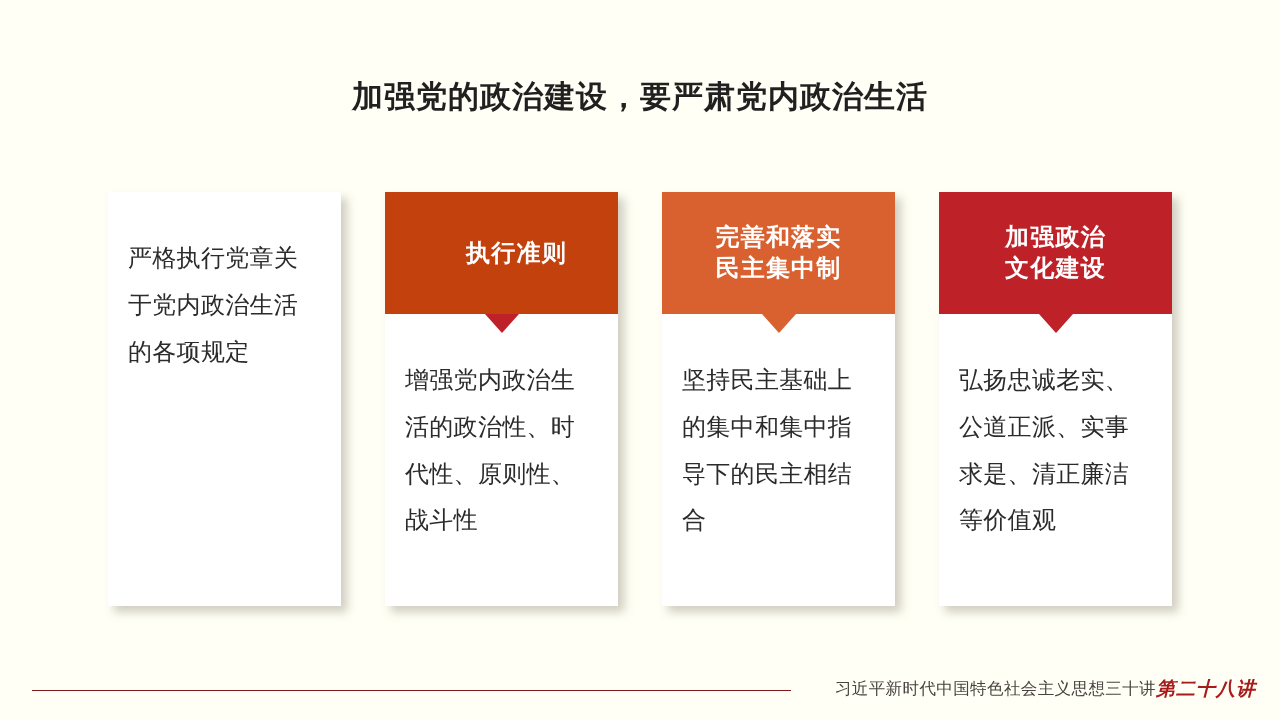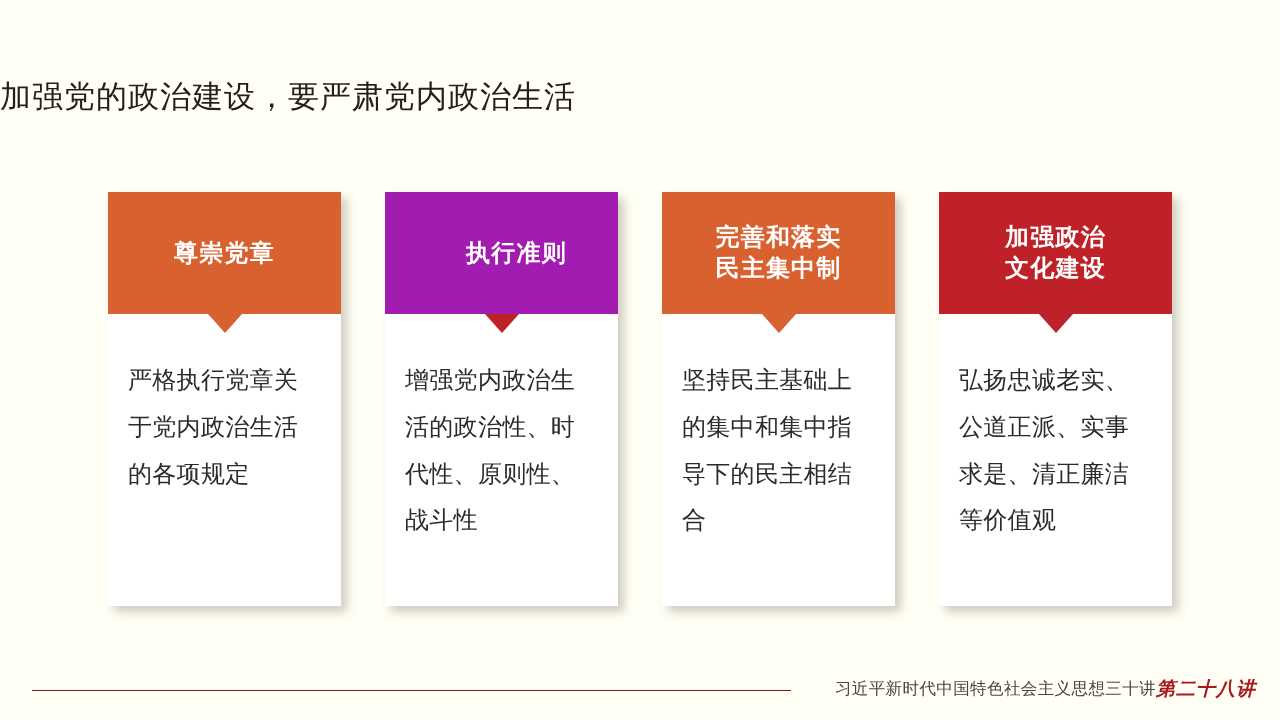--- a/index.html
+++ b/index.html
@@ -51,22 +51,23 @@
     position: relative;
     top: 1px;
   }
 
   
   .main-title {
     position: absolute;
     left: 0;
     right: 0;
     top: 78px;
+    text-align: center;
     font-size: 31px;
-    font-weight: normal;
+    font-weight: bold;
     letter-spacing: 1px;
     color: #231f20;
     line-height: 1.2;
   }
 
   
   .cards {
     position: absolute;
     left: 108px;
     top: 192px;
@@ -169,29 +170,25 @@
 <body style="background: rgb(255, 255, 245);">
 
 <div class="slide">
 
 
   <div class="main-title">加强党的政治建设，要严肃党内政治生活</div>
 
   <div class="cards">
 
     <div class="card theme-orange">
-      <div class="card-head" style="background: rgb(217, 96, 47); color: rgb(217, 96, 47);">
-        <span class="head-text">尊崇党章</span>
-        <span class="notch"></span>
-      </div>
       <div class="card-body">严格执行党章关于党内政治生活的各项规定</div>
     </div>
 
     <div class="card theme-red">
-      <div class="card-head" style="background: #a21caf; color: rgb(190, 33, 40); padding-left: 30px;">
+      <div class="card-head" style="background: #c2410c; color: rgb(190, 33, 40); padding-left: 30px;">
         <span class="head-text">执行准则</span>
         <span class="notch"></span>
       </div>
       <div class="card-body">增强党内政治生活的政治性、时代性、原则性、战斗性</div>
     </div>
 
     <div class="card theme-orange">
       <div class="card-head" style="background: rgb(217, 96, 47); color: rgb(217, 96, 47);">
         <span class="head-text">完善和落实
 民主集中制</span>

